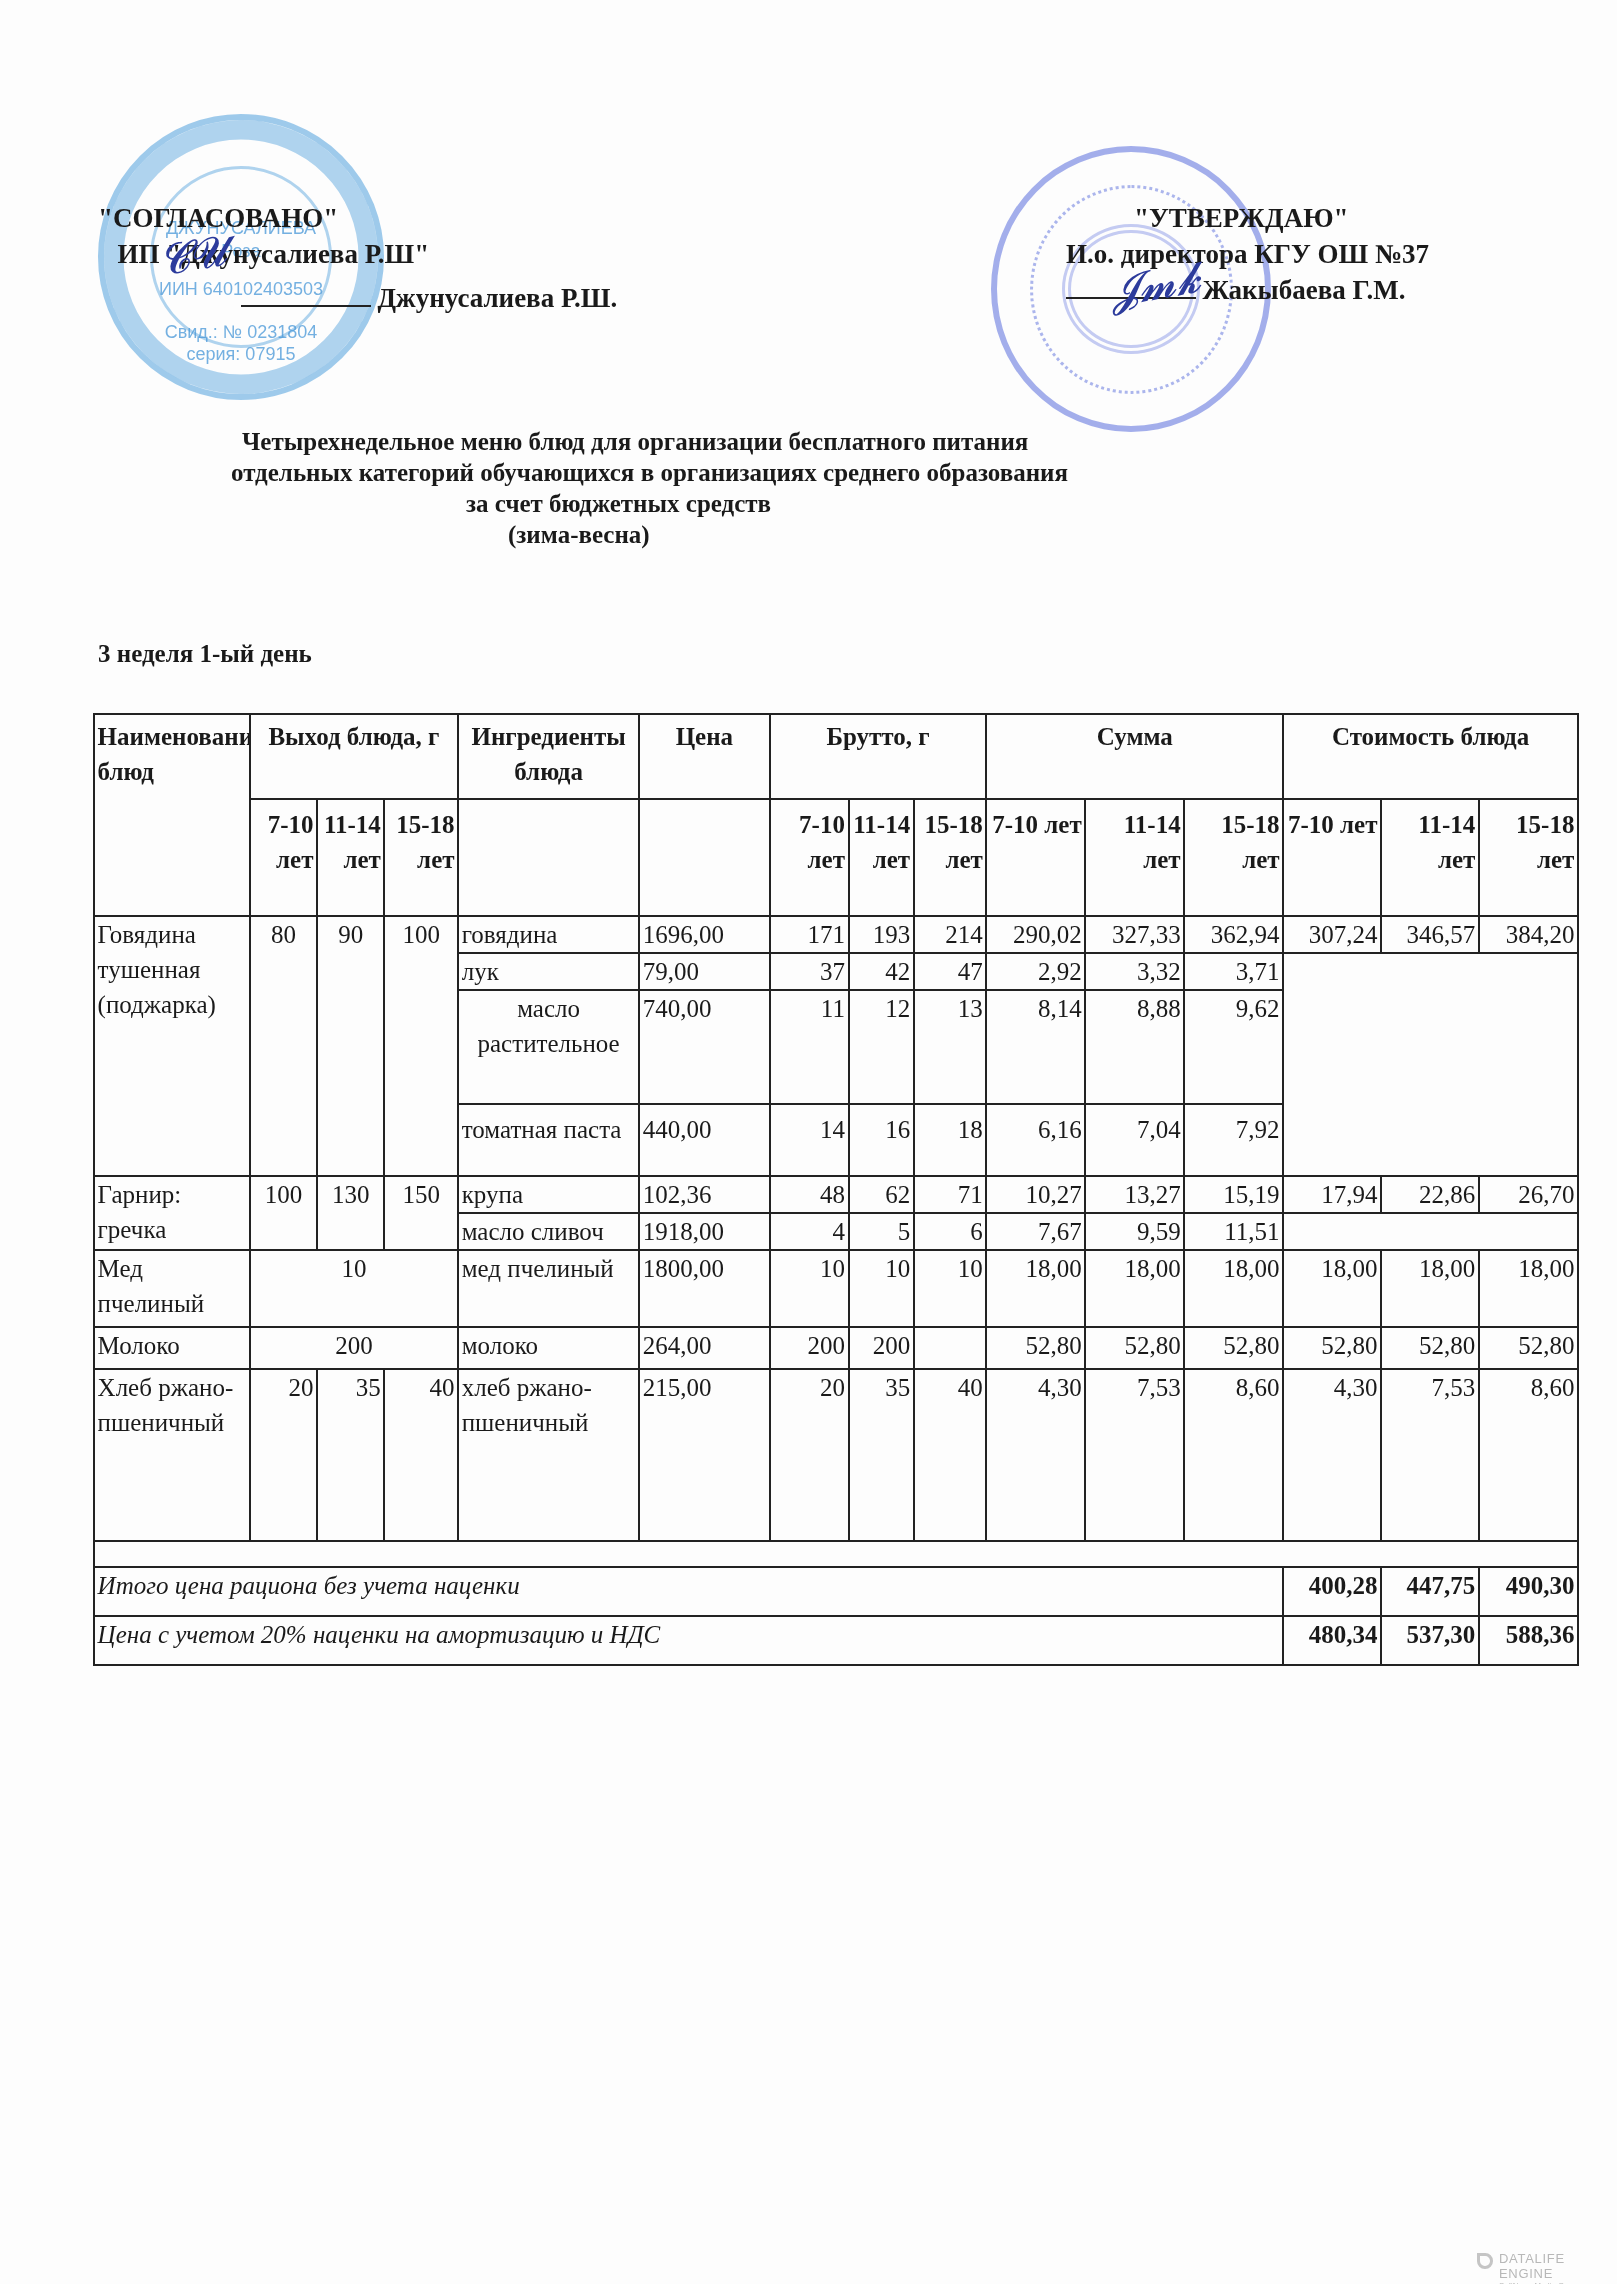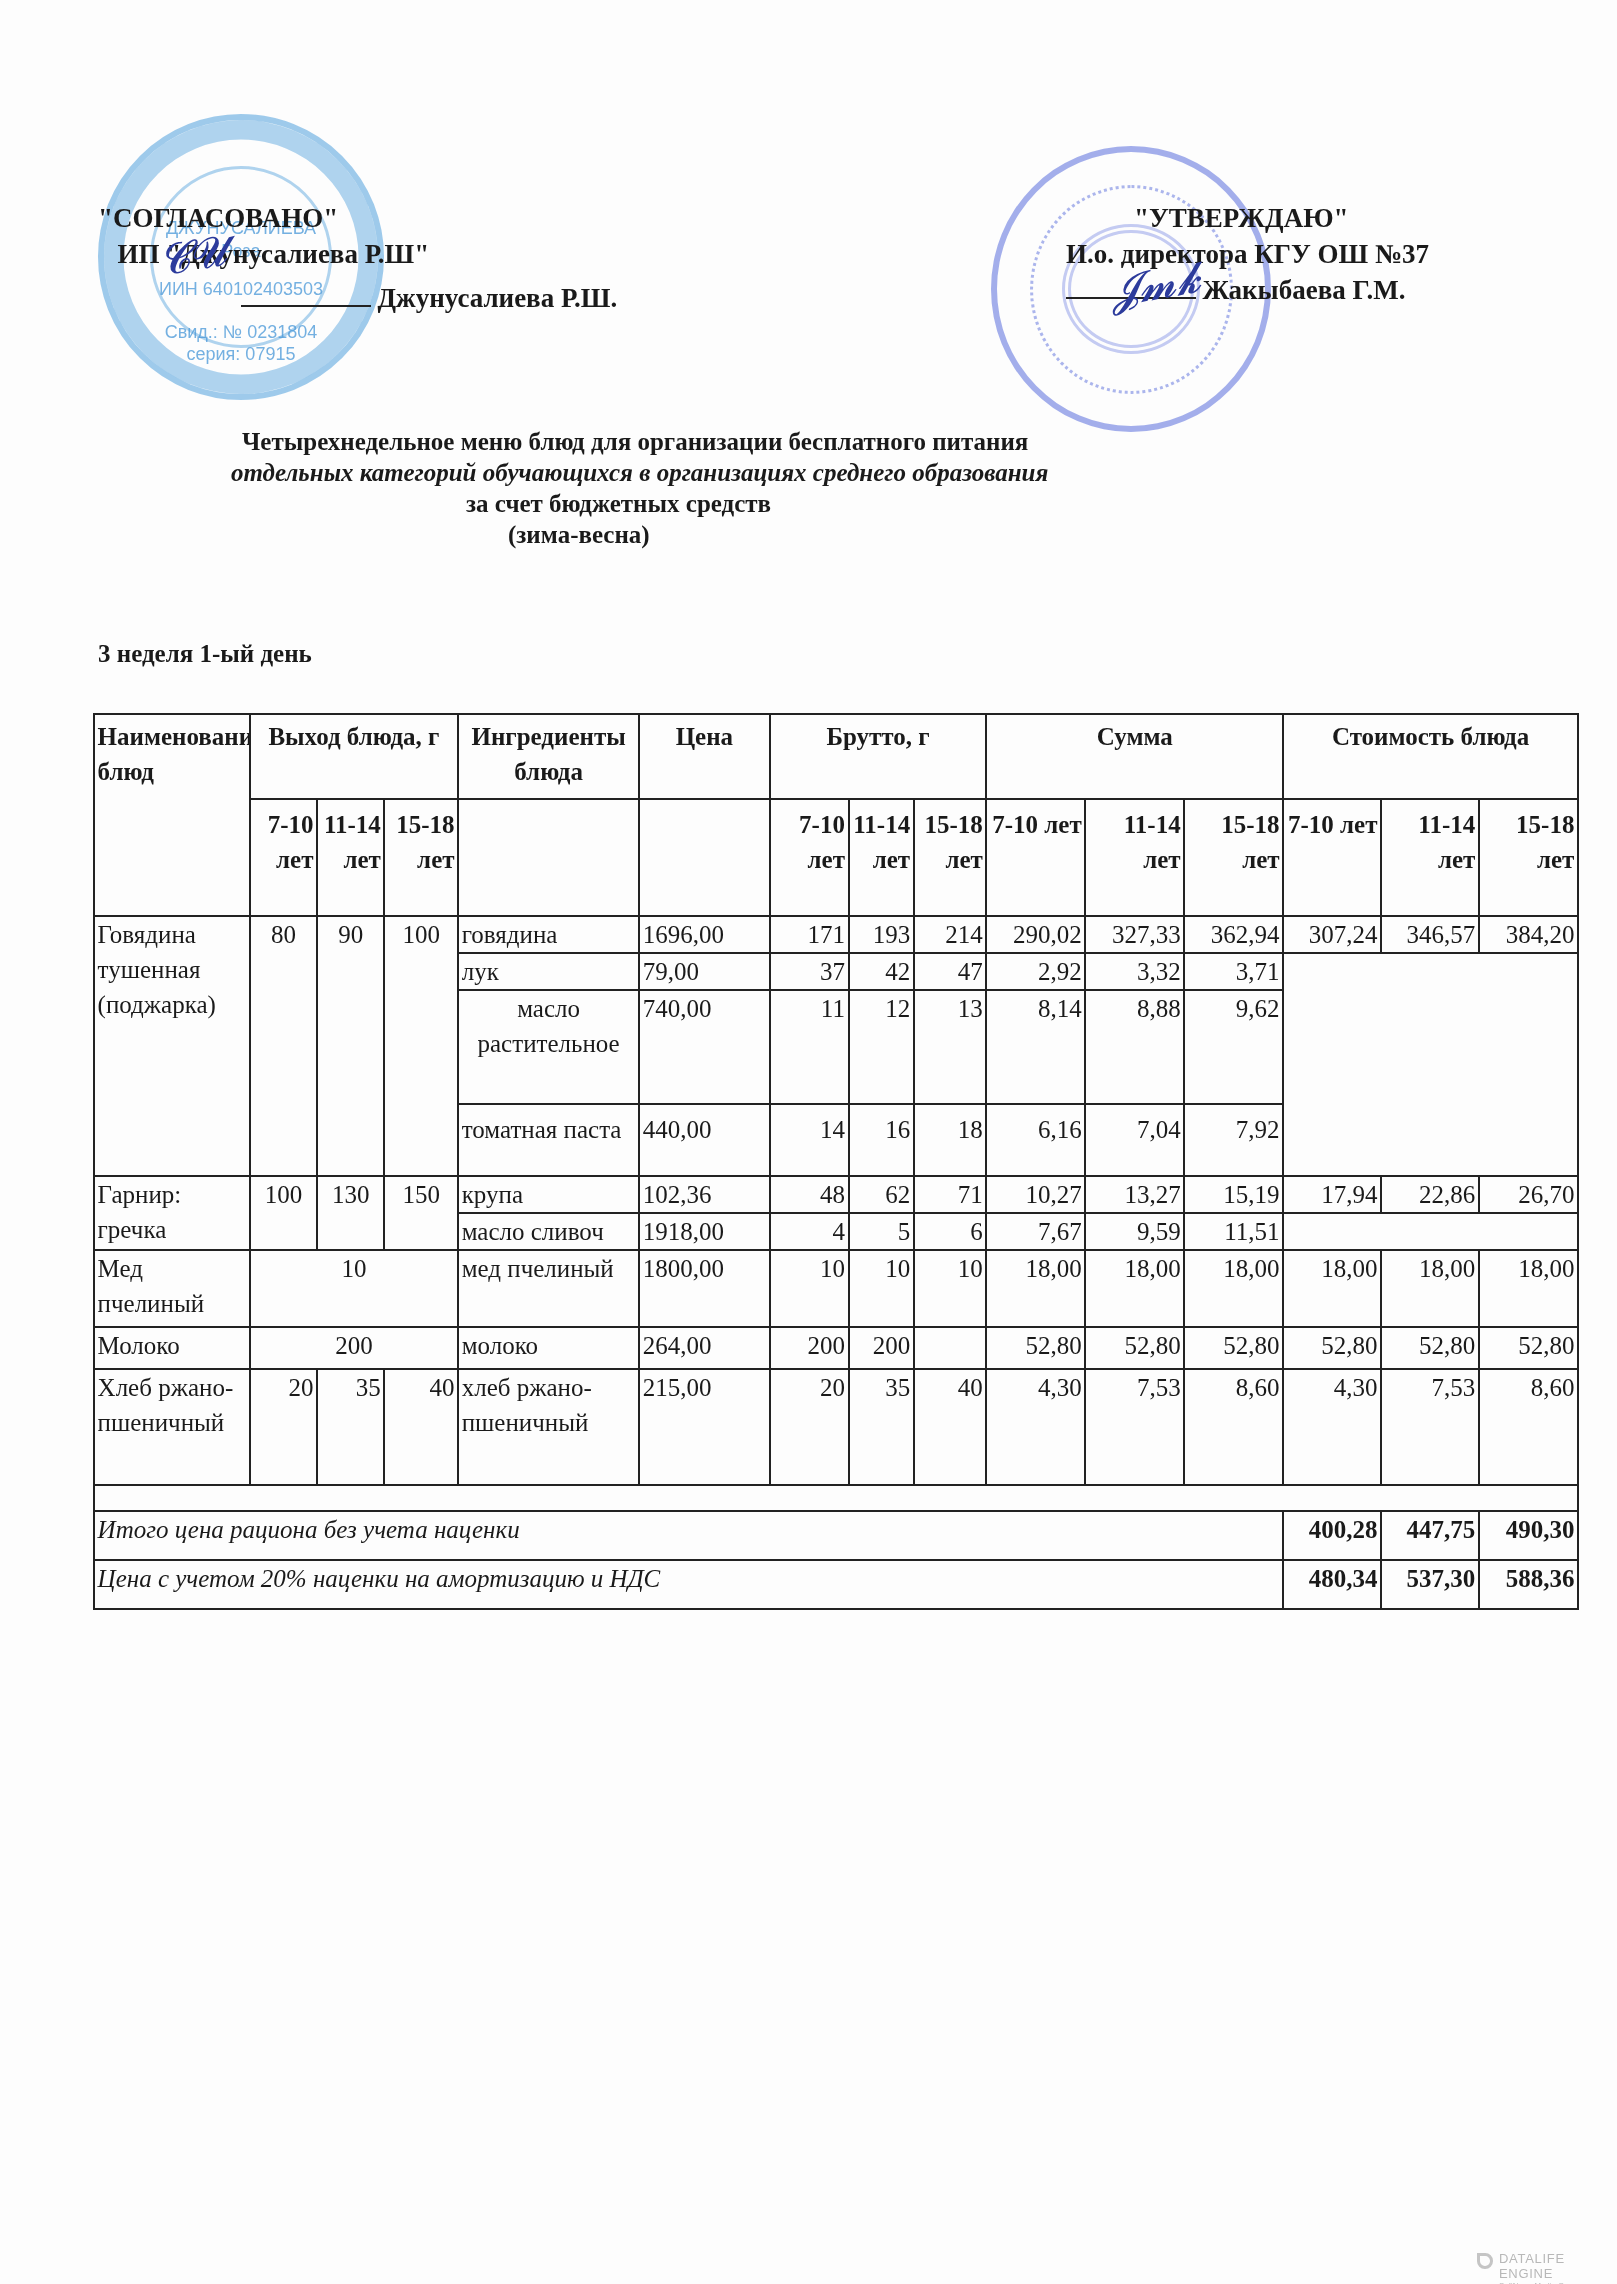--- a/index.html
+++ b/index.html
@@ -23,41 +23,41 @@
   .approve-left .l2 { padding-left: 19.5px; }
   .approve-left .l3 { padding-left: 143px; margin-top: 8px; }
   .approve-right { left: 1066px; top: 200px; text-align: left; }
   .approve-right .l1 { padding-left: 68px; }
   .approve-right .l3 { padding-left: 156px; }
   .sigline { display: inline-block; width: 130px; border-bottom: 2px solid #222; vertical-align: baseline; margin-right: 6.5px; height: 0.7px; }
   .sig { position: absolute; font-family: "DejaVu Serif", serif; font-style: italic; color: #2c3b9c; font-size: 42px; transform: rotate(-10deg); }
 
   .title { position: absolute; left: 0; width: 1618px; font-weight: bold; font-size: 25px; line-height: 31px; }
   .title .t1 { padding-left: 242px; }
-  .title .t2 { padding-left: 231px; font-style: italic; }
+  .title .t2 { padding-left: 231px; }
   .title .t3 { padding-left: 466px; }
   .title .t4 { padding-left: 508px; }
   .day-label { position: absolute; left: 98px; top: 640px; font-weight: bold; font-size: 25px; }
 
   
   table.menu { position: absolute; left: 93px; top: 713px; width: 1486px; border-collapse: collapse; table-layout: fixed; font-size: 25px; line-height: 35px; }
   table.menu td { border: 2px solid #222; vertical-align: top; padding: 0 2.6px; overflow: hidden; }
   table.menu thead td { font-weight: bold; text-align: center; }
   table.menu thead tr.h1 td { height: 85px; padding-top: 3.9px; }
   table.menu thead tr.h2 td { height: 117px; text-align: right; padding-top: 6.5px; }
   table.menu tbody td { text-align: right; }
   table.menu tbody td.lft { text-align: left; margin-left: 11px; }
   table.menu tbody td.ctr { text-align: center; }
   table.menu tr.r-beef td { height: 37px; }
   table.menu tr.r-oil td { height: 114px; }
   table.menu tr.r-tom td { height: 72px; }
   table.menu tr.r-krupa td, table.menu tr.r-butter td { height: 37px; }
   table.menu tr.r-med td { height: 77px; }
   table.menu tr.r-milk td { height: 42px; }
-  table.menu tr.r-bread td { height: 116px; }
+  table.menu tr.r-bread td { height: 172px; }
   table.menu tr.r-empty td { height: 26px; }
   table.menu tr.r-total td { height: 49px; font-style: italic; }
   table.menu tr.r-total td.val { font-style: normal; font-weight: bold; text-align: right; }
   table.menu tr.r-total td.lbl { text-align: left; }
 
   .watermark { position: absolute; left: 1477px; top: 2251px; font-family: "Liberation Sans", sans-serif; color: #b8b8b8; }
   .watermark .wm1 { font-size: 13px; letter-spacing: 0.7px; }
   .watermark .wm2 { font-size: 7.8px; }
   .wm-logo { position: absolute; left: 1477px; top: 2253px; width: 15.6px; height: 15.6px; border: 3.9px solid #c5c5c5; border-radius: 0 7.8px 7.8px 7.8px; }
 </style>

